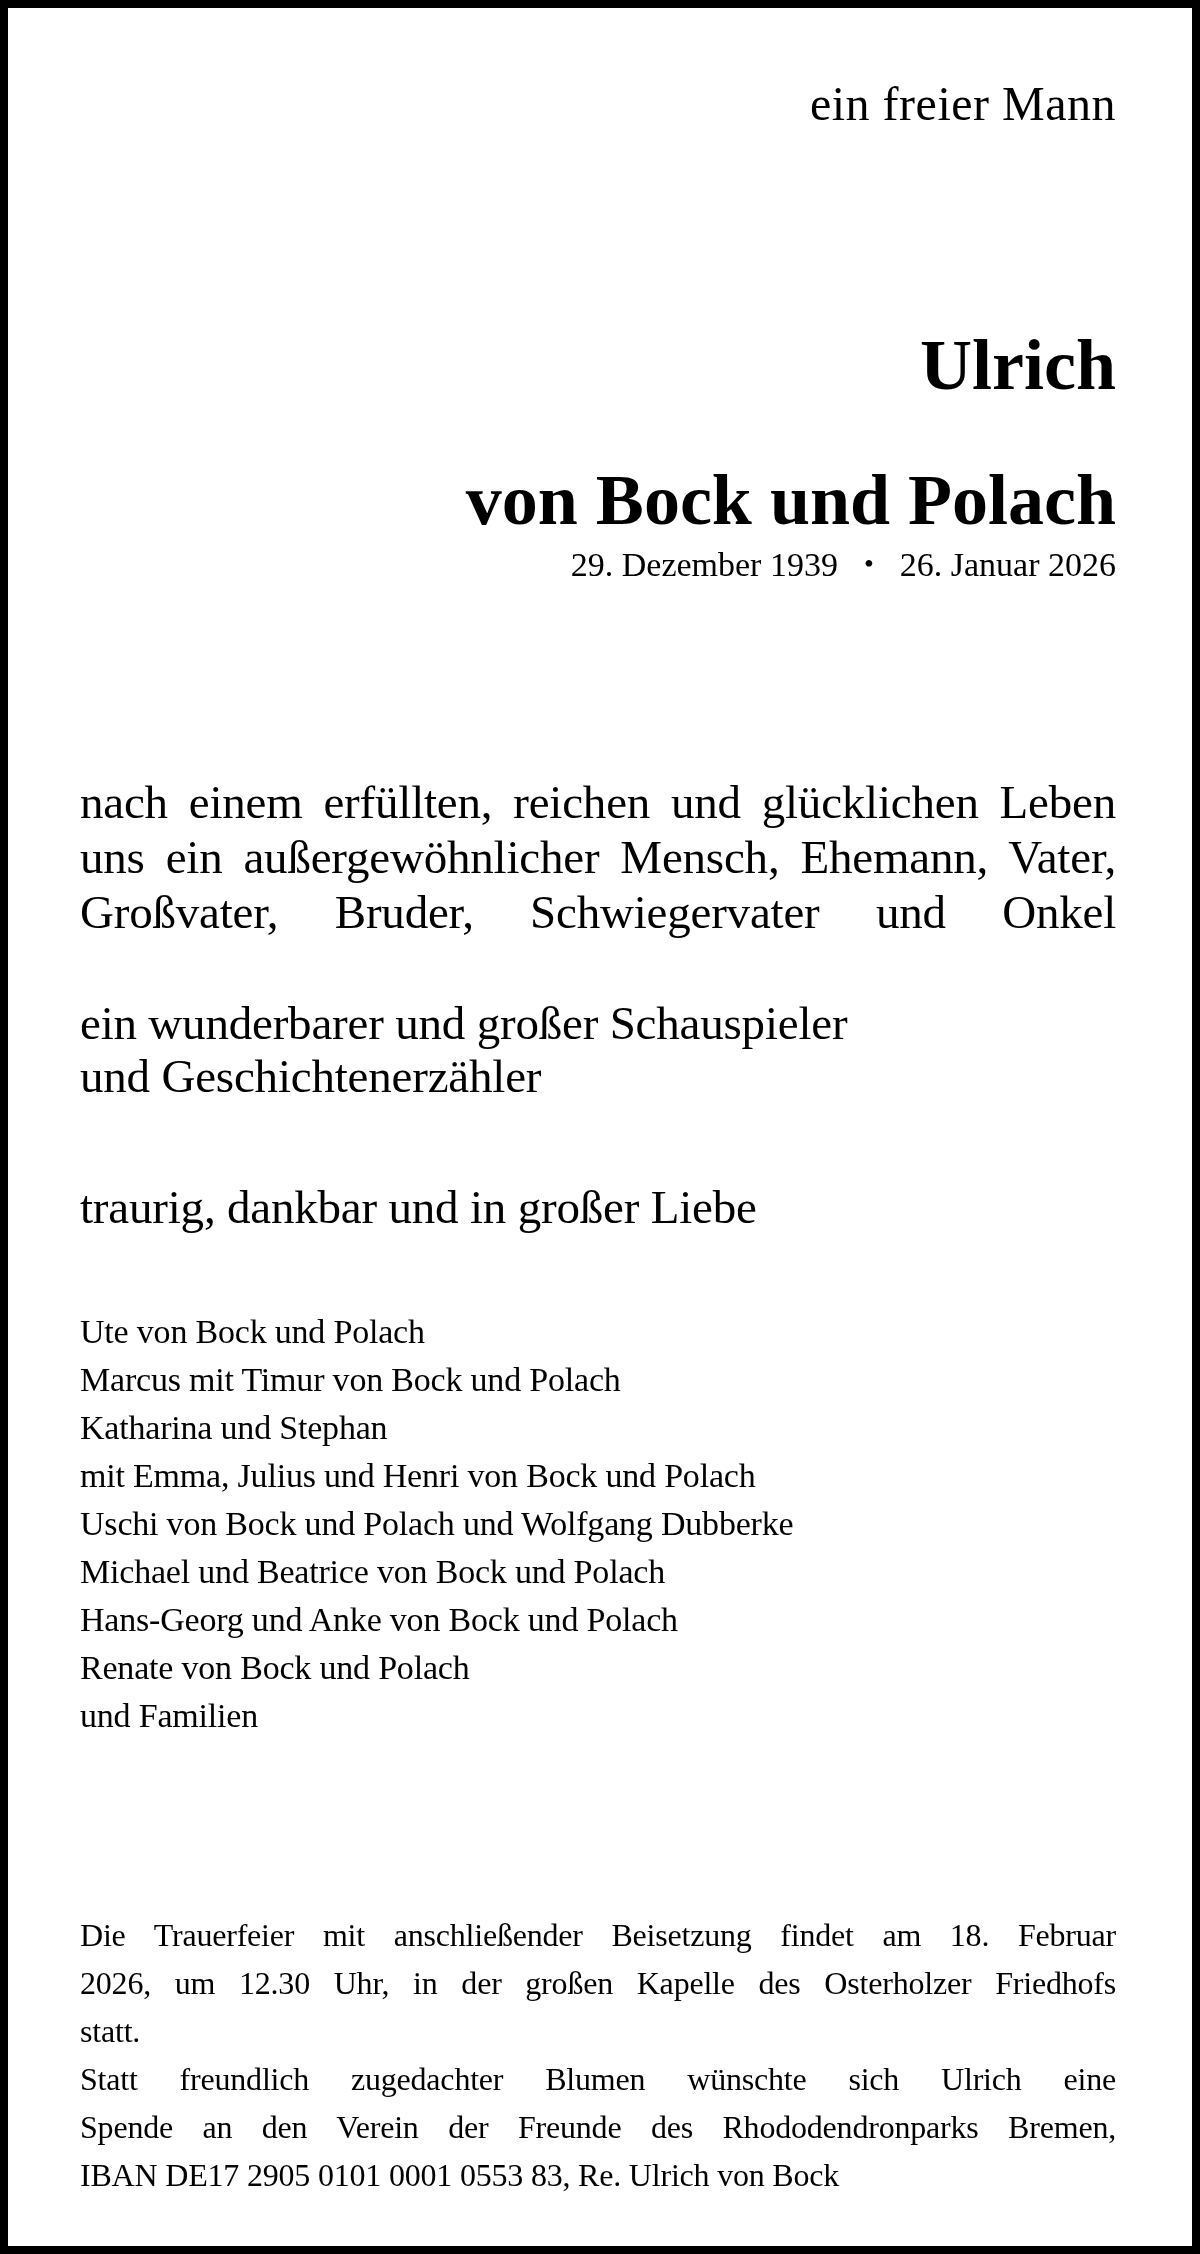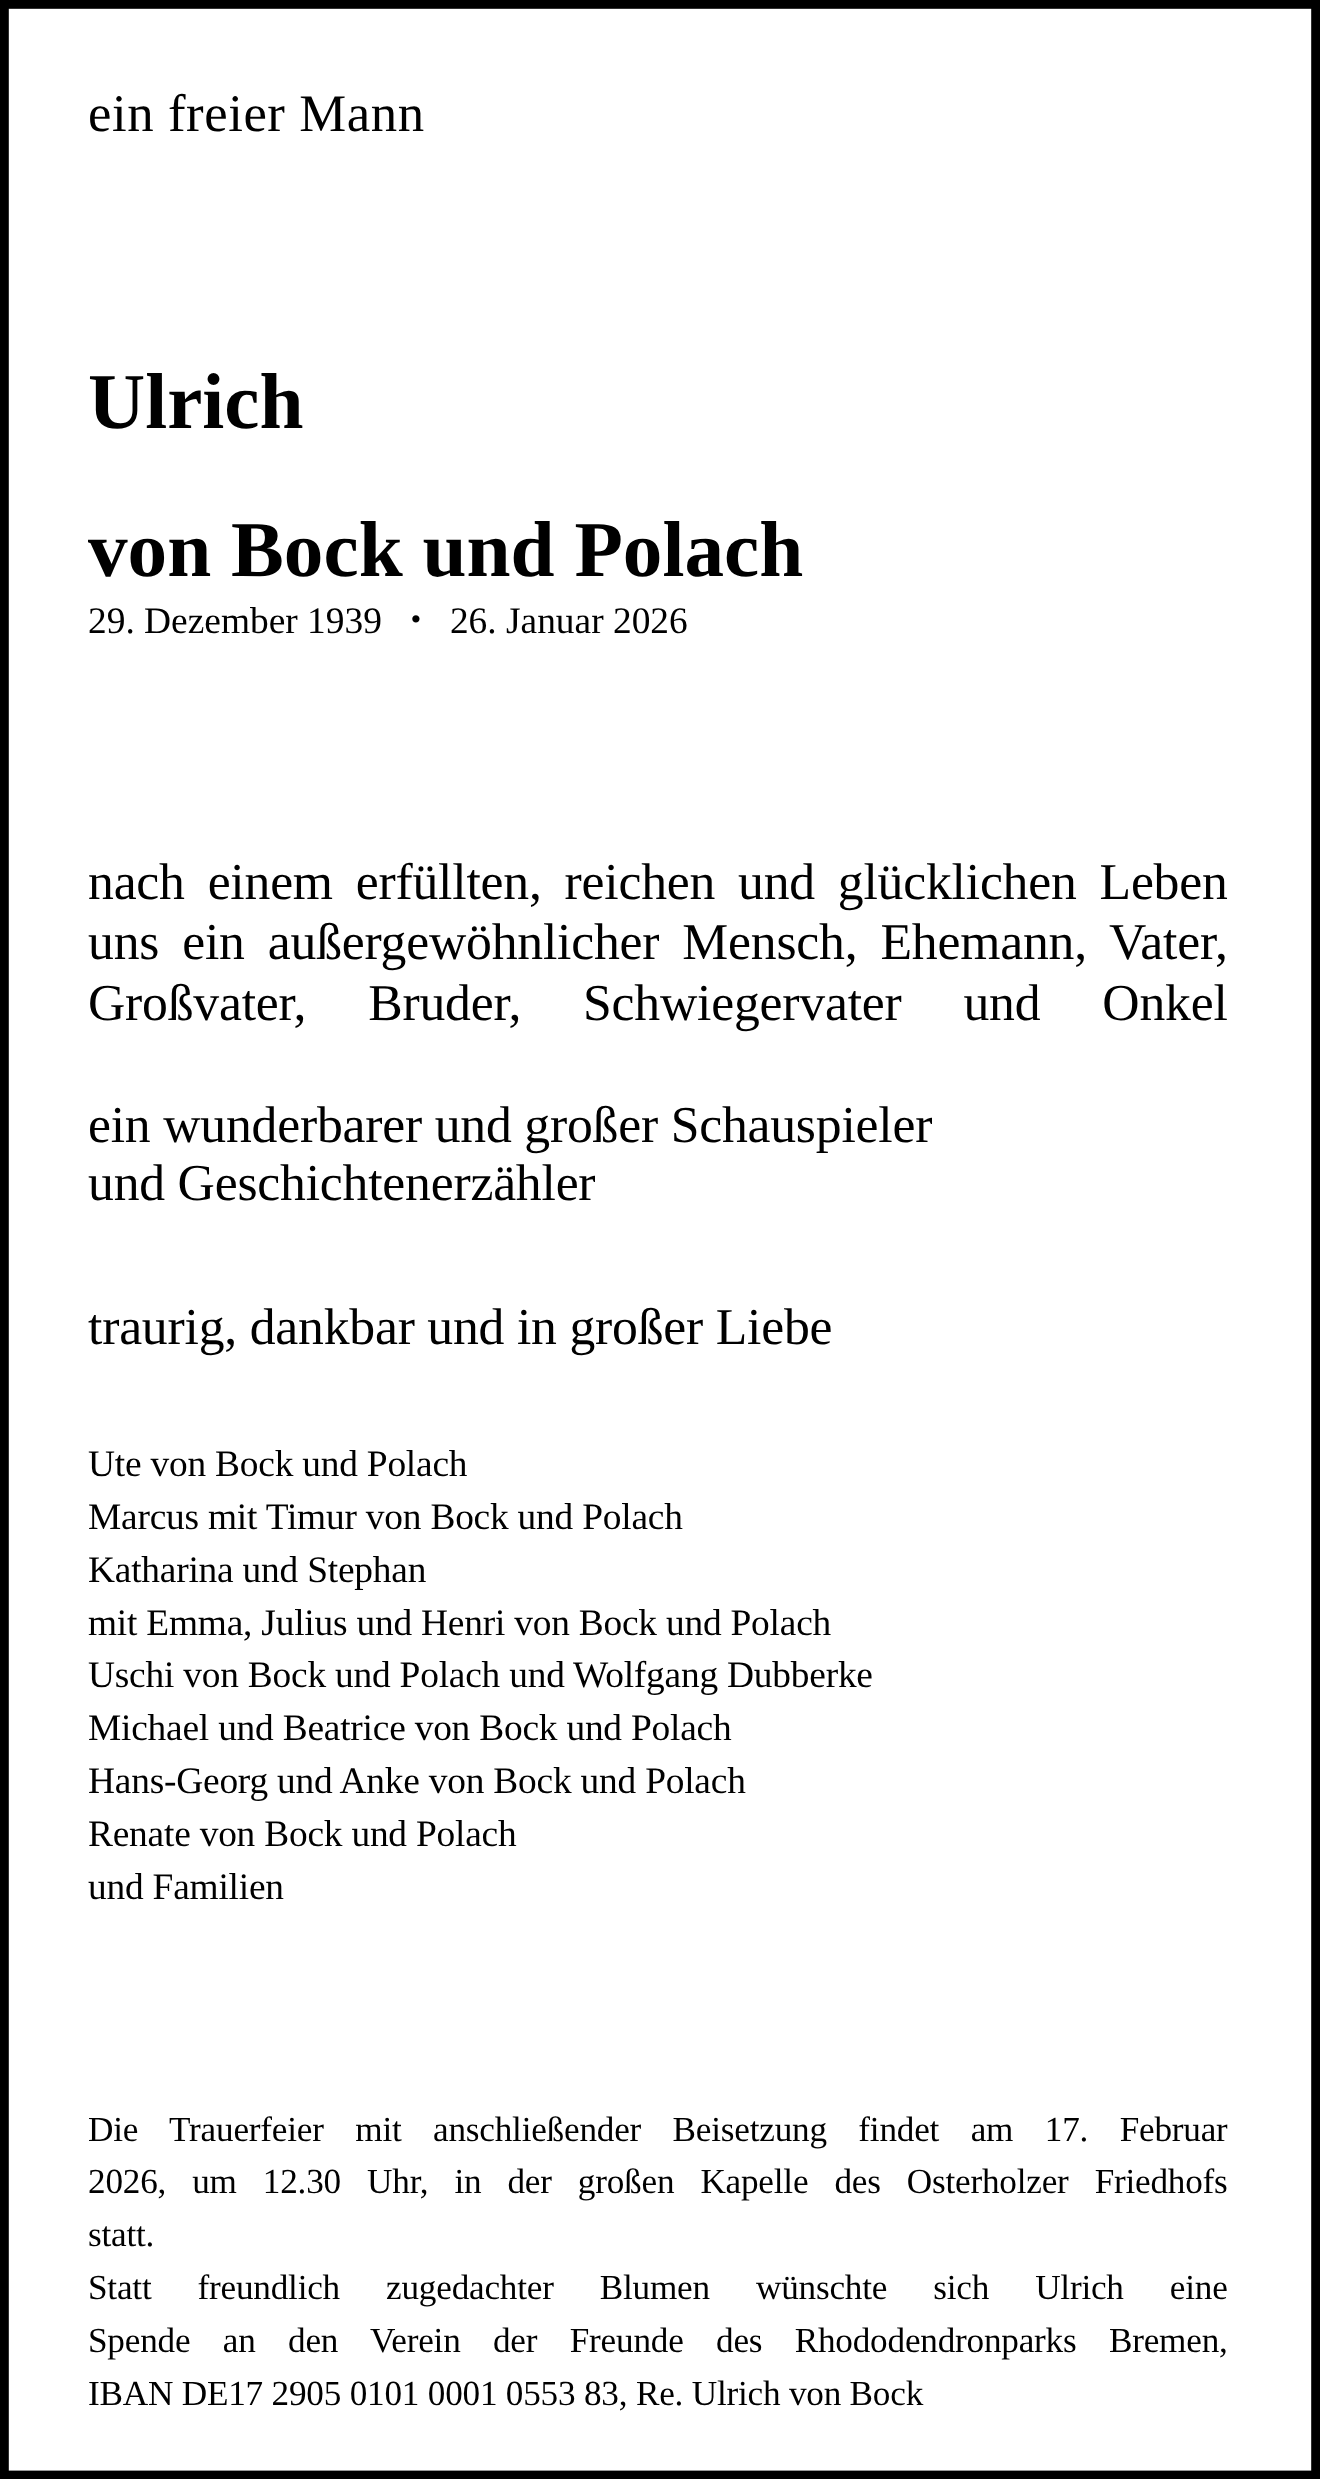--- a/index.html
+++ b/index.html
@@ -15,21 +15,21 @@
     color: #000000;
     overflow: hidden;
   }
 
   .section {
     position: absolute;
     left: 72px;
     right: 76px;
   }
 
-  .centered { text-align: left; }
+  .centered { text-align: right; }
 
   
   #epitaph {
     top: 68px;
     font-size: 48px;
     line-height: 56px;
     letter-spacing: 0.5px;
   }
 
   
@@ -113,21 +113,21 @@
     <div class="pline">Katharina und Stephan</div>
     <div class="pline">mit Emma, Julius und Henri von Bock und Polach</div>
     <div class="pline">Uschi von Bock und Polach und Wolfgang Dubberke</div>
     <div class="pline">Michael und Beatrice von Bock und Polach</div>
     <div class="pline">Hans-Georg und Anke von Bock und Polach</div>
     <div class="pline">Renate von Bock und Polach</div>
     <div class="pline">und Familien</div>
   </div>
 
   <div id="funeral" class="section">
-    <span class="jline">Die Trauerfeier mit anschließender Beisetzung findet am 17. Februar</span>
+    <span class="jline">Die Trauerfeier mit anschließender Beisetzung findet am 18. Februar</span>
     <span class="jline">2026, um 12.30 Uhr, in der großen Kapelle des Osterholzer Friedhofs</span>
     <span class="pline">statt.</span>
     <span class="jline">Statt freundlich zugedachter Blumen wünschte sich Ulrich eine</span>
     <span class="jline">Spende an den Verein der Freunde des Rhododendronparks Bremen,</span>
     <span class="pline">IBAN DE17 2905 0101 0001 0553 83, Re. Ulrich von Bock</span>
   </div>
 
 </div>
 
 </body></html>

